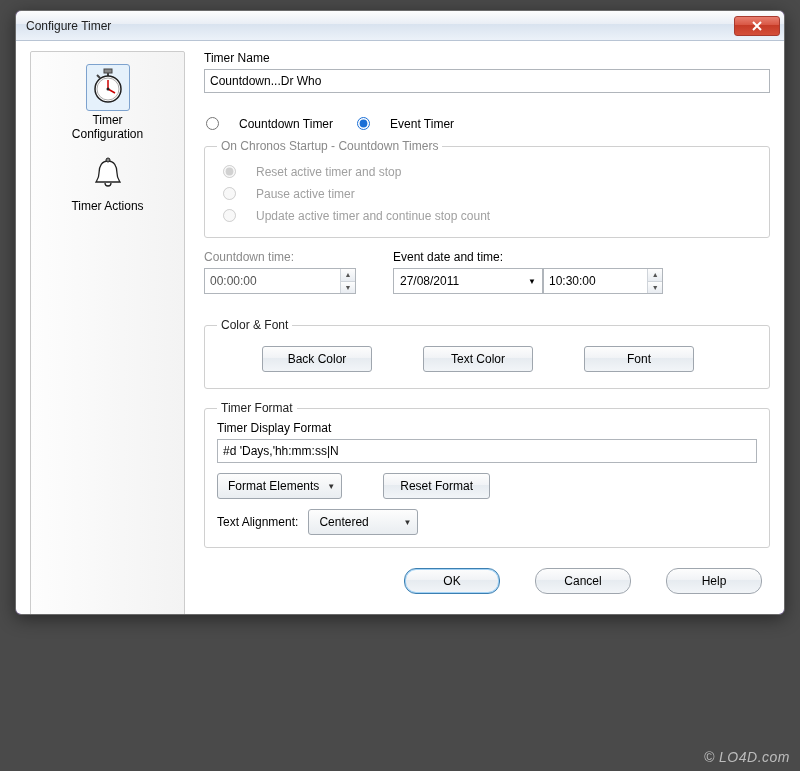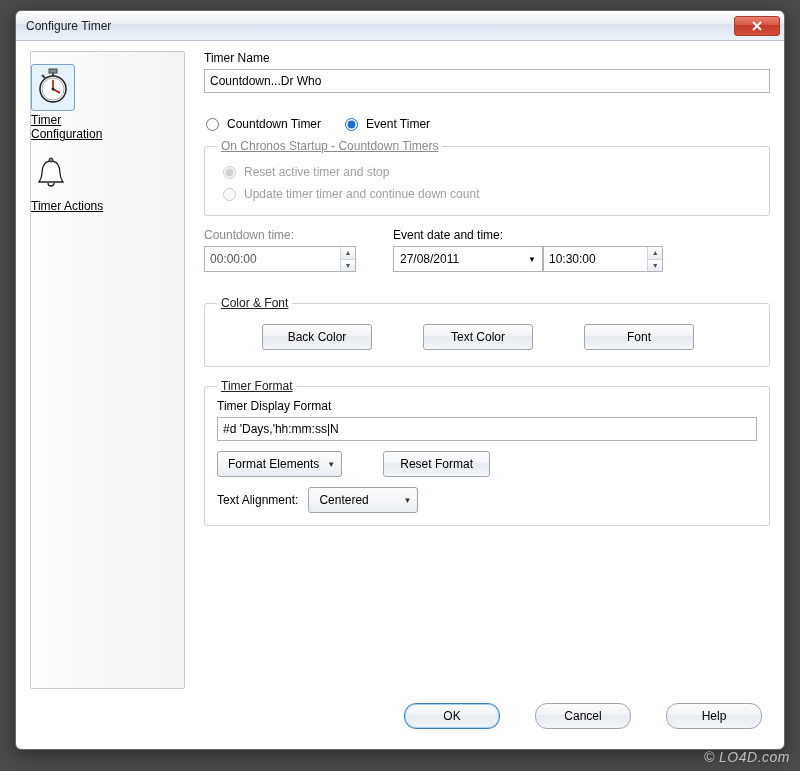--- a/index.html
+++ b/index.html
@@ -10,21 +10,21 @@
     background: #4a4a4a;
     width: 800px;
     height: 771px;
     position: relative;
   }
   .window {
     position: absolute;
     top: 10px;
     left: 15px;
     width: 770px;
-    height: 740px;
+    height: 605px;
     background: #4c1d95;
     border: 1px solid #6a6a6a;
     border-radius: 6px;
     box-shadow: 0 4px 18px rgba(0,0,0,0.45);
     overflow: hidden;
   }
   .titlebar {
     height: 30px;
     background: linear-gradient(#fdfdfd, #e9eef5 45%, #d9e3ef 46%, #ecf2f9);
     border-bottom: 1px solid #b8c4d4;
@@ -54,22 +54,22 @@
     position: absolute;
     top: 10px; left: 14px;
     width: 155px;
     height: 638px;
     border: 1px solid #ccc;
     background: linear-gradient(to right, #fdfdfd, #f3f3f3);
     border-radius: 2px;
     padding-top: 8px;
   }
   .side-item {
+    text-align: center;
     padding: 4px 0 8px 0;
-    text-decoration: underline;
   }
   .side-item.selected .icon-wrap {
     border: 1px solid #7da2ce;
     background: #e5f1fb;
     border-radius: 3px;
     display: inline-block;
     padding: 3px;
   }
   .side-item .icon-wrap { display: inline-block; padding: 3px; }
   .side-label { display: block; margin-top: 2px; line-height: 1.2; }
@@ -83,29 +83,29 @@
   input[type=text] {
     height: 24px;
     border: 1px solid #b0b5bb;
     padding: 2px 5px;
     font: inherit;
     background: #fff;
   }
   .wide { width: 100%; }
   .row { margin-bottom: 24px; }
   .radio-row { display: flex; gap: 24px; margin: 10px 0 8px 2px; }
-  .radio { display: inline-flex; align-items: center; gap: 4px; }
+  .radio { display: inline-flex; align-items: flex-start; gap: 16px; }
   .radio input { margin: 0 4px 0 0; accent-color: #1a6fd6; }
   fieldset {
     border: 1px solid #d0d0d0;
     border-radius: 3px;
     padding: 10px 12px 12px 12px;
     margin: 0 0 12px 0;
   }
-  legend { padding: 0 4px; color: #222; text-decoration: underline; }
+  legend { padding: 0 4px; color: #222; }
   fieldset.disabled legend { color: #8a8a8a; }
   fieldset.disabled .radio span { color: #a0a0a0; }
   fieldset.disabled .radio input { accent-color: #999; }
   .spin-field {
     display: inline-flex;
     border: 1px solid #b0b5bb;
     height: 26px;
     background: #fff;
   }
   .spin-field input {
@@ -234,21 +234,25 @@
 
       <fieldset class="disabled">
         <legend>On Chronos Startup - Countdown Timers</legend>
         <div style="display:flex;flex-direction:column;gap:8px;padding:2px 0 2px 6px;">
           <label class="radio">
             <input type="radio" name="startup" checked="" disabled="" style="">
             <span>Reset active timer and stop</span>
           </label>
           <label class="radio">
             <input type="radio" name="startup" disabled="" style="">
-            <span>Update timer timer and continue down count</span>
+            <span>Pause active timer</span>
+          </label>
+          <label class="radio">
+            <input type="radio" name="startup" disabled="" style="">
+            <span>Update active timer and continue stop count</span>
           </label>
         </div>
       </fieldset>
 
       <div class="row time-cols">
         <div class="time-col-a">
           <span class="lbl disabled">Countdown time:</span>
           <div class="spin-field" style="width:152px;">
             <input class="disabled" disabled="" value="00:00:00" style="">
             <div class="spin-btns">

